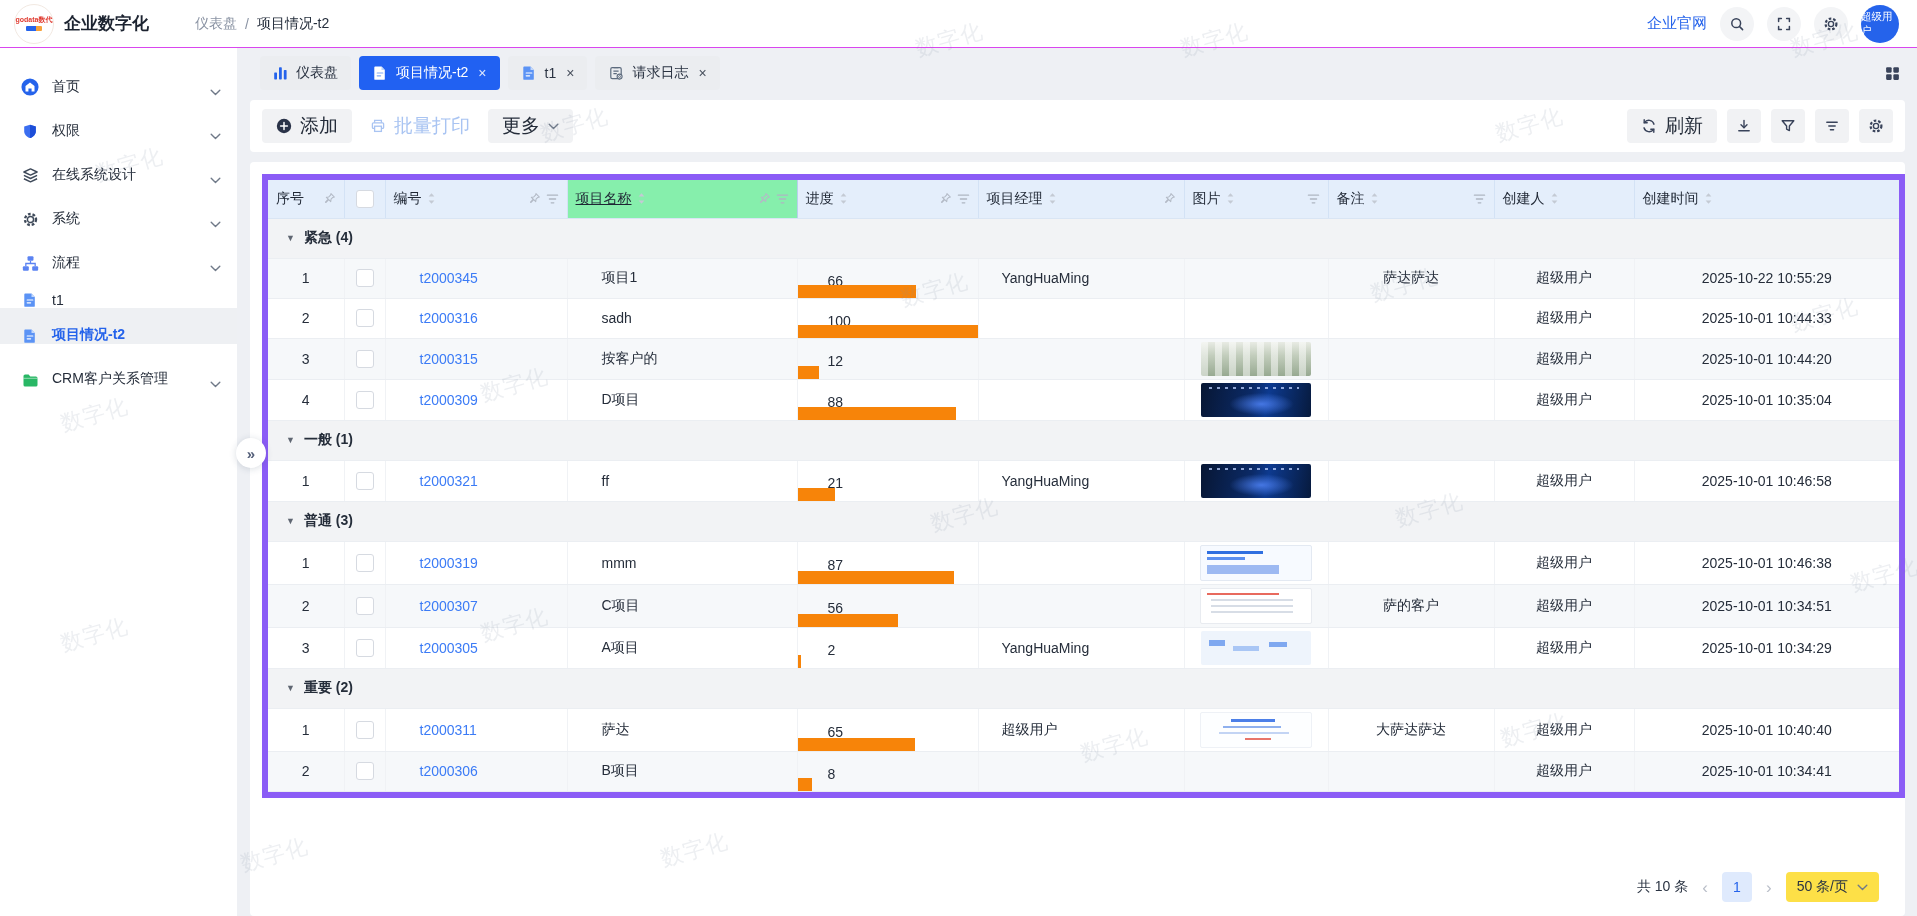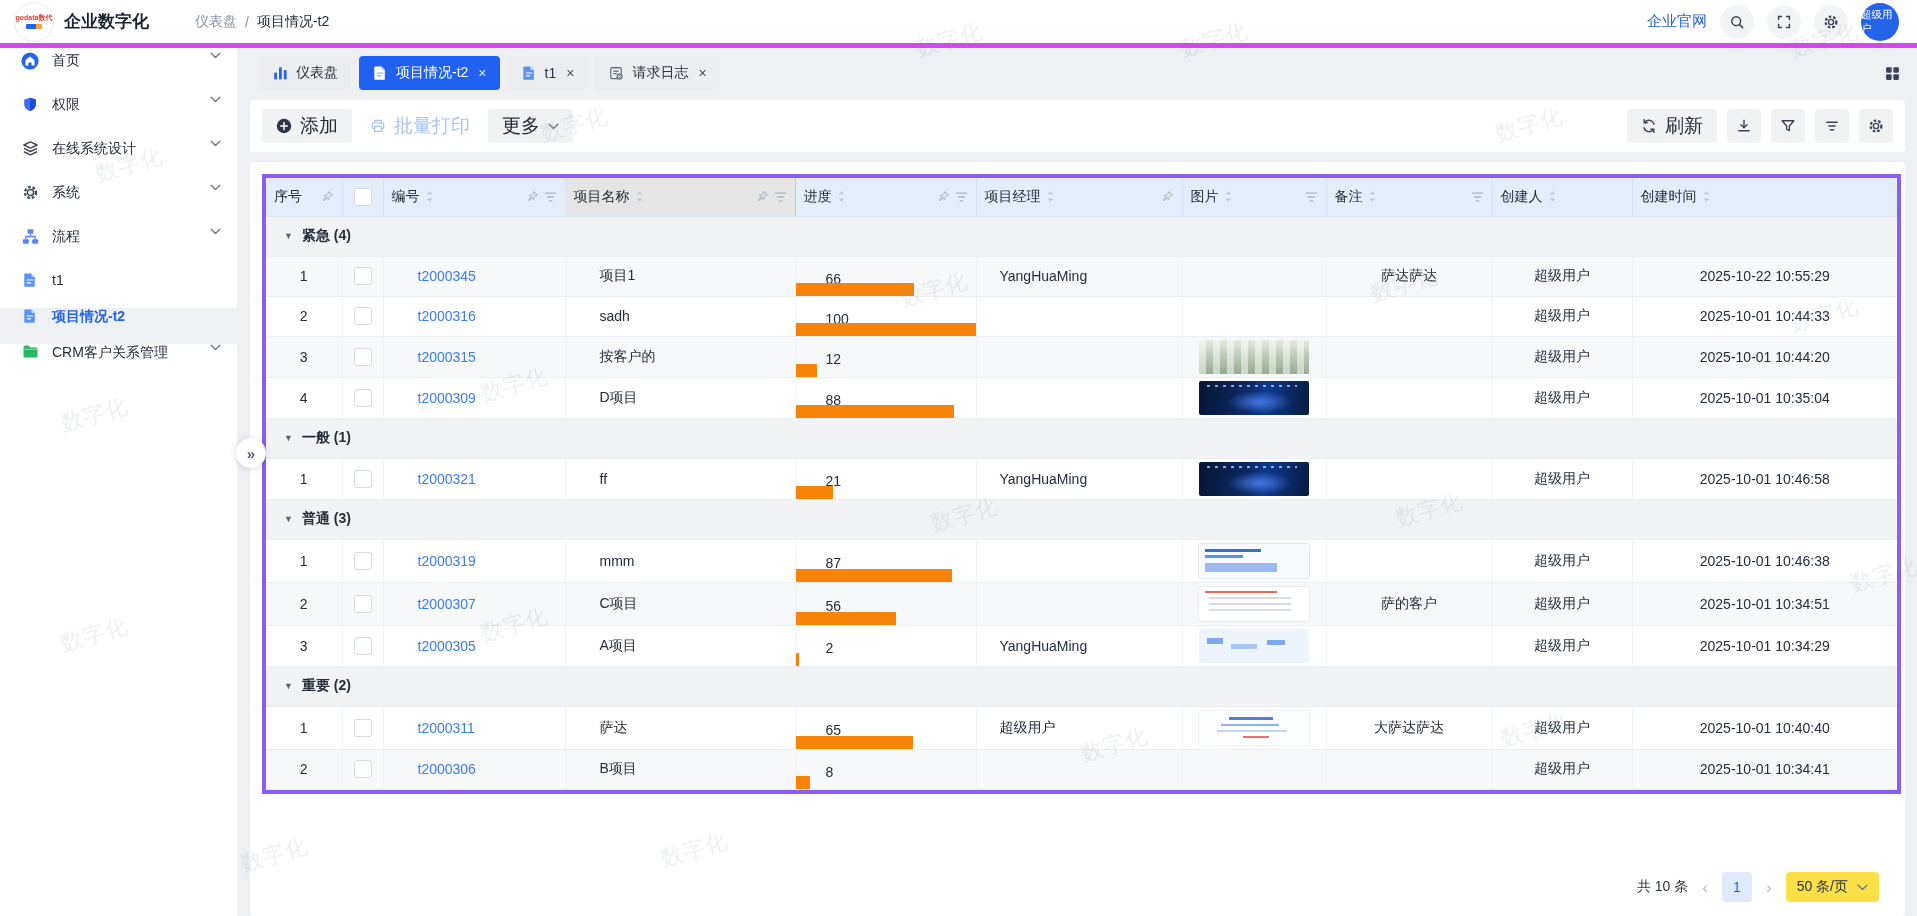--- a/index.html
+++ b/index.html
@@ -4,39 +4,39 @@
 <style>
   html,body{margin:0;padding:0;}
   body{
     width:1917px;height:916px;position:relative;overflow:hidden;
     background:#eef0f4;color:#252d3a;
     font-family:"Liberation Sans","DejaVu Sans",sans-serif;font-size:14px;
   }
   
   .app-header{position:absolute;top:0;left:0;right:0;height:48px;background:#fff;
     display:flex;align-items:center;padding:0 18px 0 14px;box-sizing:border-box;z-index:5;
-    border-bottom:5px solid #d946ef;}
+    border-bottom:1px solid #d946ef;}
   .logo{width:38px;height:38px;border-radius:50%;background:#fff;border:1px solid #f2e9e2;
     display:flex;flex-direction:column;align-items:center;justify-content:center;cursor:pointer;}
   .logo-text{font-size:7px;font-weight:bold;color:#e03a2f;line-height:8px;}
   .logo-bar{width:16px;height:5px;border-radius:1px;margin-top:2px;
     background:linear-gradient(90deg,#2563eb 0 60%,#f7a23b 60%);}
   .app-title{font-size:17px;font-weight:700;color:#1c2330;margin-left:10px;}
   .breadcrumb{margin-left:46px;font-size:14px;color:#8a93a3;display:flex;gap:8px;align-items:center;}
   .crumb-link{cursor:pointer;}
   .crumb-current{color:#262f3d;}
   .header-right{margin-left:auto;display:flex;align-items:center;gap:13px;}
   .portal-link{color:#2563eb;font-size:15px;cursor:pointer;text-decoration:none;}
   .hbtn{width:34px;height:34px;border-radius:50%;background:#f3f4f6;display:flex;
     align-items:center;justify-content:center;cursor:pointer;}
   .avatar{width:38px;height:38px;border-radius:50%;background:#2563eb;color:#fff;font-size:10.5px;
     display:flex;align-items:center;justify-content:center;cursor:pointer;}
   
   .sidebar{position:absolute;top:48px;left:0;bottom:0;width:237px;background:#fff;z-index:4;padding-top:4px;}
-  .side-item{height:44px;display:flex;align-items:flex-start;padding:0 16px 0 20px;font-size:14px;
+  .side-item{height:44px;display:flex;align-items:flex-end;padding:0 16px 0 20px;font-size:14px;
     color:#252d3a;cursor:pointer;}
   .side-item.compact{height:36px;}
   .side-item.active{background:#eef0f3;color:#2563eb;font-weight:700;}
   .side-item .i{width:20px;display:flex;justify-content:center;align-items:center;}
   .side-label{margin-left:12px;}
   .side-chev{margin-left:auto;display:flex;align-items:center;}
   .side-fab-plus{position:absolute;left:207px;top:790px;width:28px;height:28px;border-radius:50%;
     background:#ddf6e3;color:#3dbd63;font-size:18px;display:flex;align-items:center;justify-content:center;cursor:pointer;}
   .side-collapse{position:absolute;left:210px;top:836px;width:24px;height:24px;border-radius:4px;
     background:#f1f2f4;display:flex;align-items:center;justify-content:center;cursor:pointer;}
@@ -57,24 +57,24 @@
   .btn{height:34px;border-radius:4px;background:#f1f2f4;display:flex;align-items:center;gap:8px;
     padding:0 14px;font-size:19px;color:#252d3a;cursor:pointer;white-space:nowrap;}
   .btn-plain{background:transparent;color:#a9c4f2;padding:0 4px;}
   .toolbar-right{margin-left:auto;display:flex;gap:10px;align-items:center;}
   .icon-btn{width:34px;height:34px;border-radius:4px;background:#f1f2f4;display:flex;
     align-items:center;justify-content:center;cursor:pointer;}
   
   .table-card{margin-top:10px;background:#fff;border-radius:4px;flex:1;position:relative;
     padding:12px;box-sizing:border-box;overflow:hidden;}
   table{border-collapse:collapse;width:1631px;table-layout:fixed;font-size:14px;}
-  .tbl-wrap{border:4px solid #8b5cf6;display:inline-block;}
+  .tbl-wrap{border:6px solid #8b5cf6;display:inline-block;}
   thead th{background:#e4eefb;height:38px;font-weight:400;color:#1f2734;
     border-right:1px solid #d3e2f5;border-bottom:1px solid #d9e5f4;padding:0 8px;box-sizing:border-box;}
-  thead th.hl{background:#e5e5e5;border-right-color:#b9cfee;}
+  thead th.hl{background:#86efac;border-right-color:#b9cfee;text-decoration:underline;}
   thead th:last-child{border-right:none;}
   .hcell{display:flex;align-items:center;gap:5px;}
   .hsp{flex:1;}
   .hicon{display:flex;align-items:center;cursor:pointer;}
   tbody td{height:40px;border-bottom:1px solid #ebeef2;border-right:1px solid #f0f2f5;
     padding:0;color:#252d3a;box-sizing:border-box;background:#fff;}
   tbody td:last-child{border-right:none;}
   tr.striped td{background:#f6f8fa;}
   tr.group-row td{background:#f2f3f5;border-right:none;height:40px;}
   .group-cell{display:flex;align-items:center;padding-left:18px;gap:9px;font-weight:700;color:#20283            4;}

